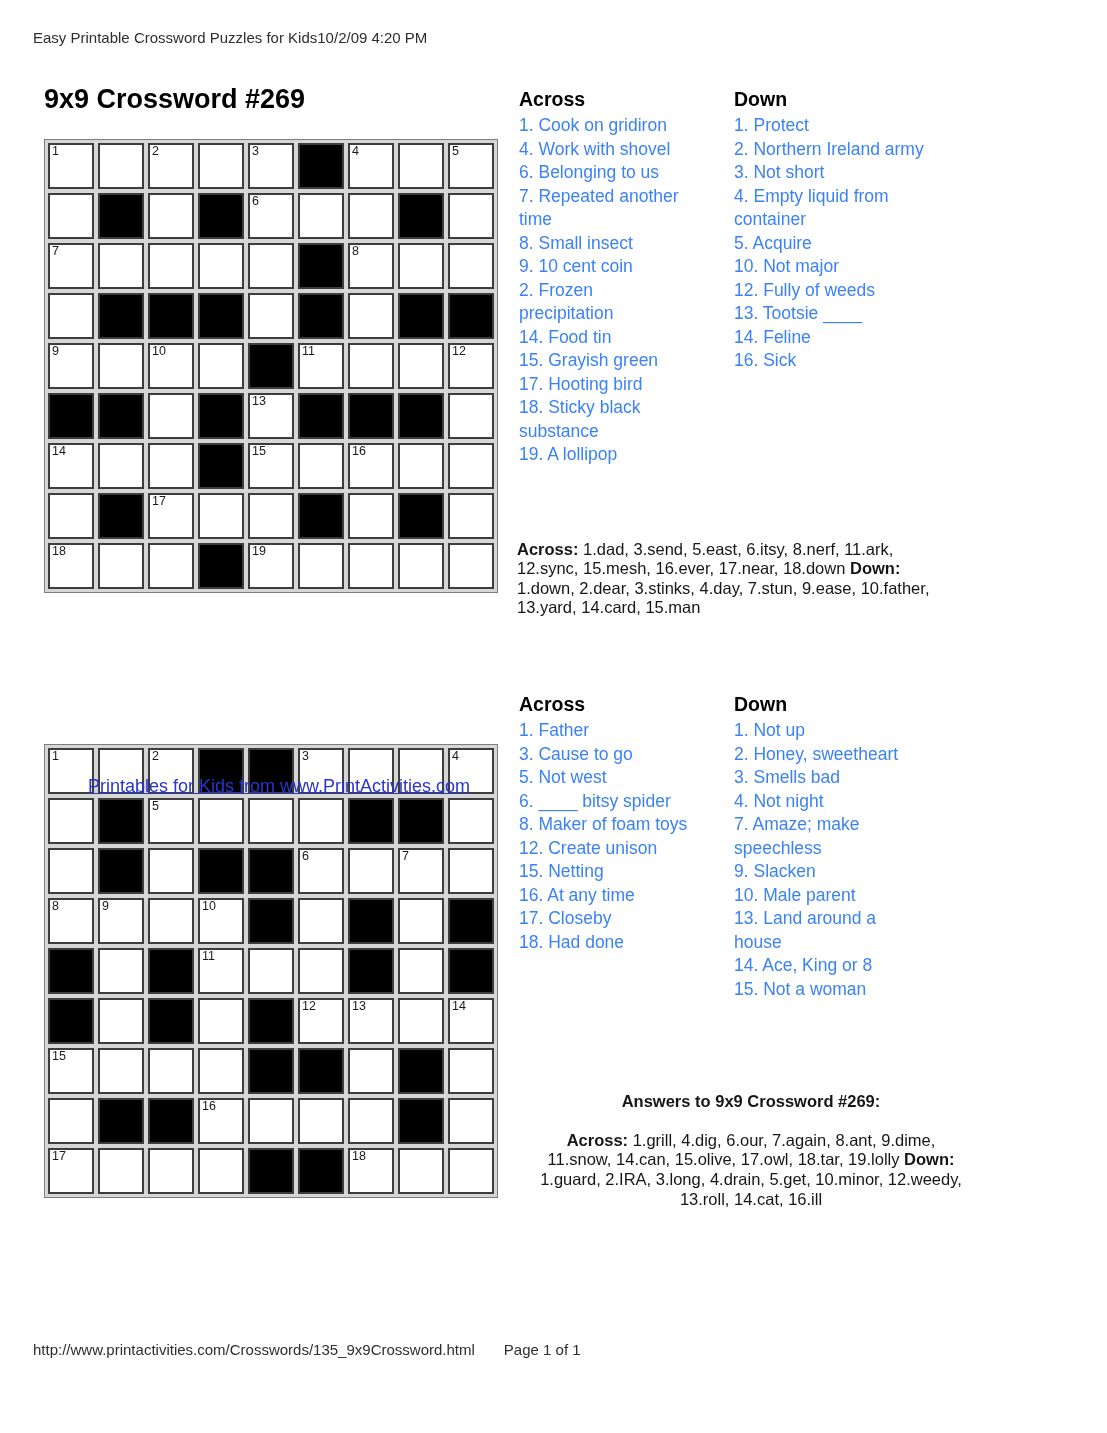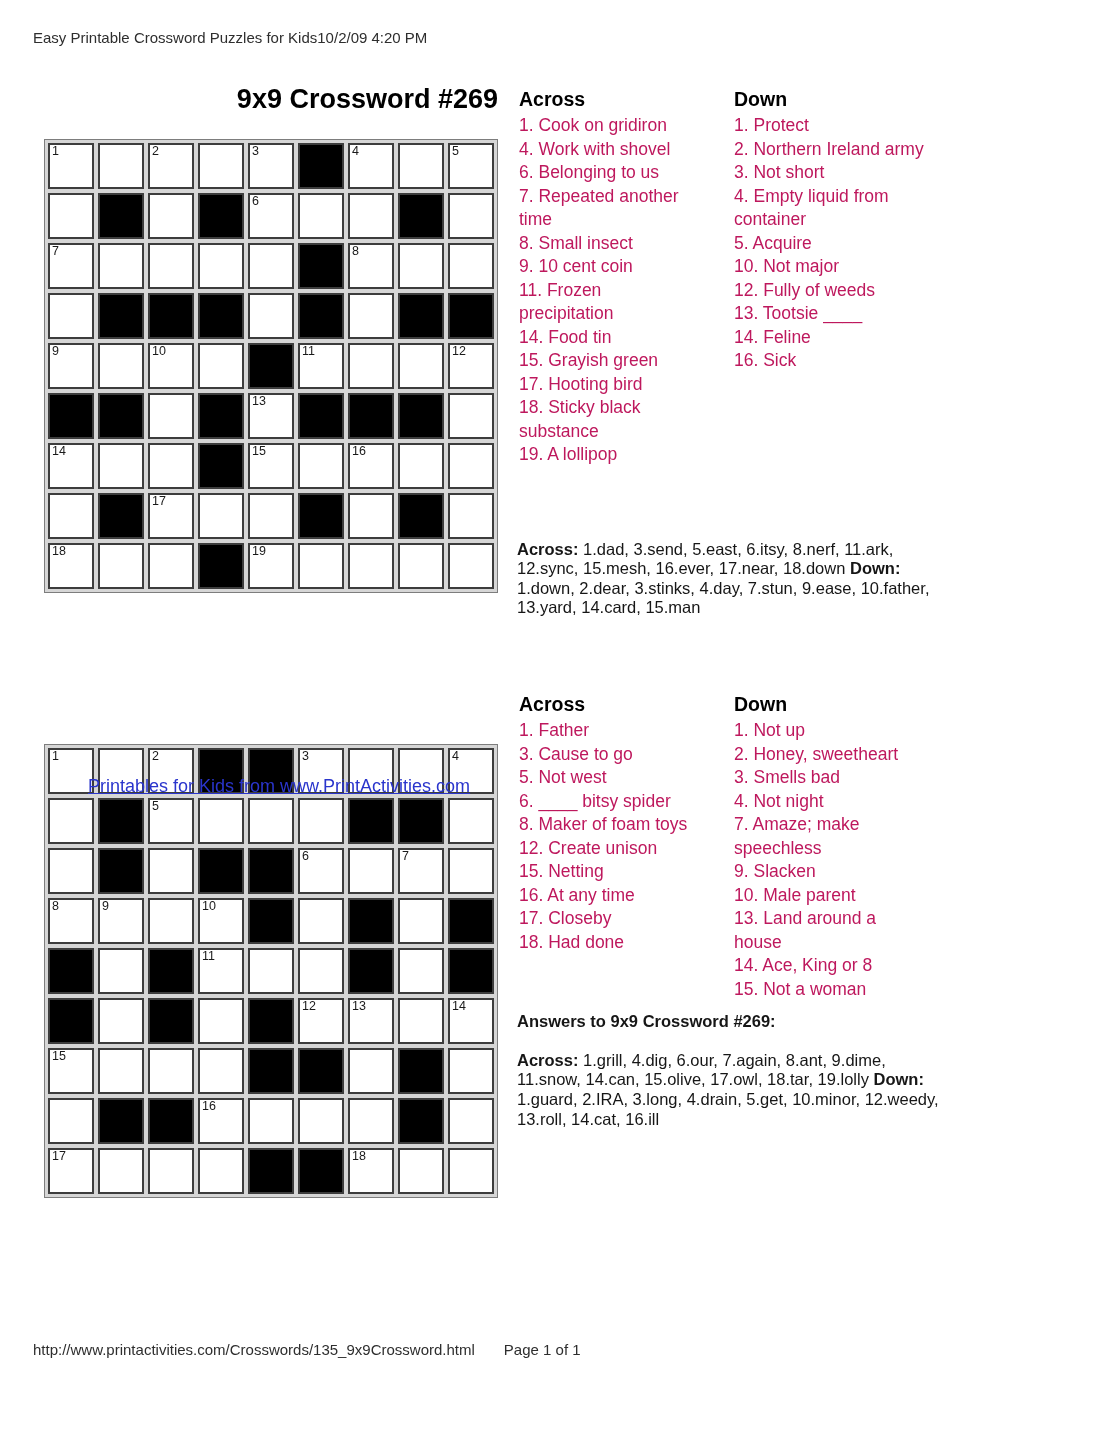--- a/index.html
+++ b/index.html
@@ -12,21 +12,21 @@
   .print-bar {
     position:absolute; left:33px; right:32px;
     display:flex; justify-content:flex-start;
     font-size:15px; color:#2e2e2e;
   }
   #print-header { top:29px; }
   #print-footer { top:1341px;gap:29px; }
 
   
   .puzzle-title {
-    position:absolute; left:44px; width:454px; text-align:right;
+    position:absolute; left:44px; width:454px; text-align:left;
     font-size:27px; font-weight:bold; color:#000;
   }
   #title1 { top:84px; }
   #title2 { top:689px; }
 
   
   .grid {
     position:absolute; left:44px;
     display:grid; grid-template-columns:repeat(9,46px); grid-auto-rows:46px;
     gap:4px; padding:3px; background:#d6d6d6; border:1px solid #7d7d7d;
@@ -44,30 +44,30 @@
     font-size:12.5px; line-height:1.2; color:#1a1a1a;
   }
 
   
   .clues { position:absolute; left:519px; display:flex; gap:10px; }
   #clues1 { top:88px; }
   #clues2 { top:693px; }
   .clue-col-across { width:205px; }
   .clue-col-down   { width:240px; }
   .clue-heading { font-size:19.5px; font-weight:bold; color:#000; margin-bottom:3px; }
-  .clue { font-size:17.5px; line-height:23.5px; color:#be185d; white-space:pre; }
+  .clue { font-size:17.5px; line-height:23.5px; color:#3b82f6; white-space:pre; }
 
   
   .answers {
     position:absolute; left:517px; width:468px;
     font-size:16.5px; line-height:19.6px; color:#161616;
     white-space:pre-line;
   }
   #answers1 { top:520px; }
-  #answers2 { top:992px; }
+  #answers2 { top:1072px;text-align:center; }
   .answers-heading { font-weight:bold; white-space:normal; }
   .answers b { font-weight:bold; }
 
   
   .site-link {
     position:absolute; left:44px; top:776px; z-index:5;
     font-size:18px; color:#2a35cc; text-decoration:underline; cursor:pointer;padding-left:44px;
   }
 </style>
 </head>
@@ -207,21 +207,21 @@
     <div class="clue-col-across">
       <div class="clue-heading">Across</div>
       <div>
           <div class="clue">1. Cook on gridiron</div>
           <div class="clue">4. Work with shovel</div>
           <div class="clue">6. Belonging to us</div>
           <div class="clue">7. Repeated another
 time</div>
           <div class="clue">8. Small insect</div>
           <div class="clue">9. 10 cent coin</div>
-          <div class="clue">11. Frozen
+          <div class="clue">2. Frozen
 precipitation</div>
           <div class="clue">14. Food tin</div>
           <div class="clue">15. Grayish green</div>
           <div class="clue">17. Hooting bird</div>
           <div class="clue">18. Sticky black
 substance</div>
           <div class="clue">19. A lollipop</div>
         </div>
     </div>
     <div class="clue-col-down">

